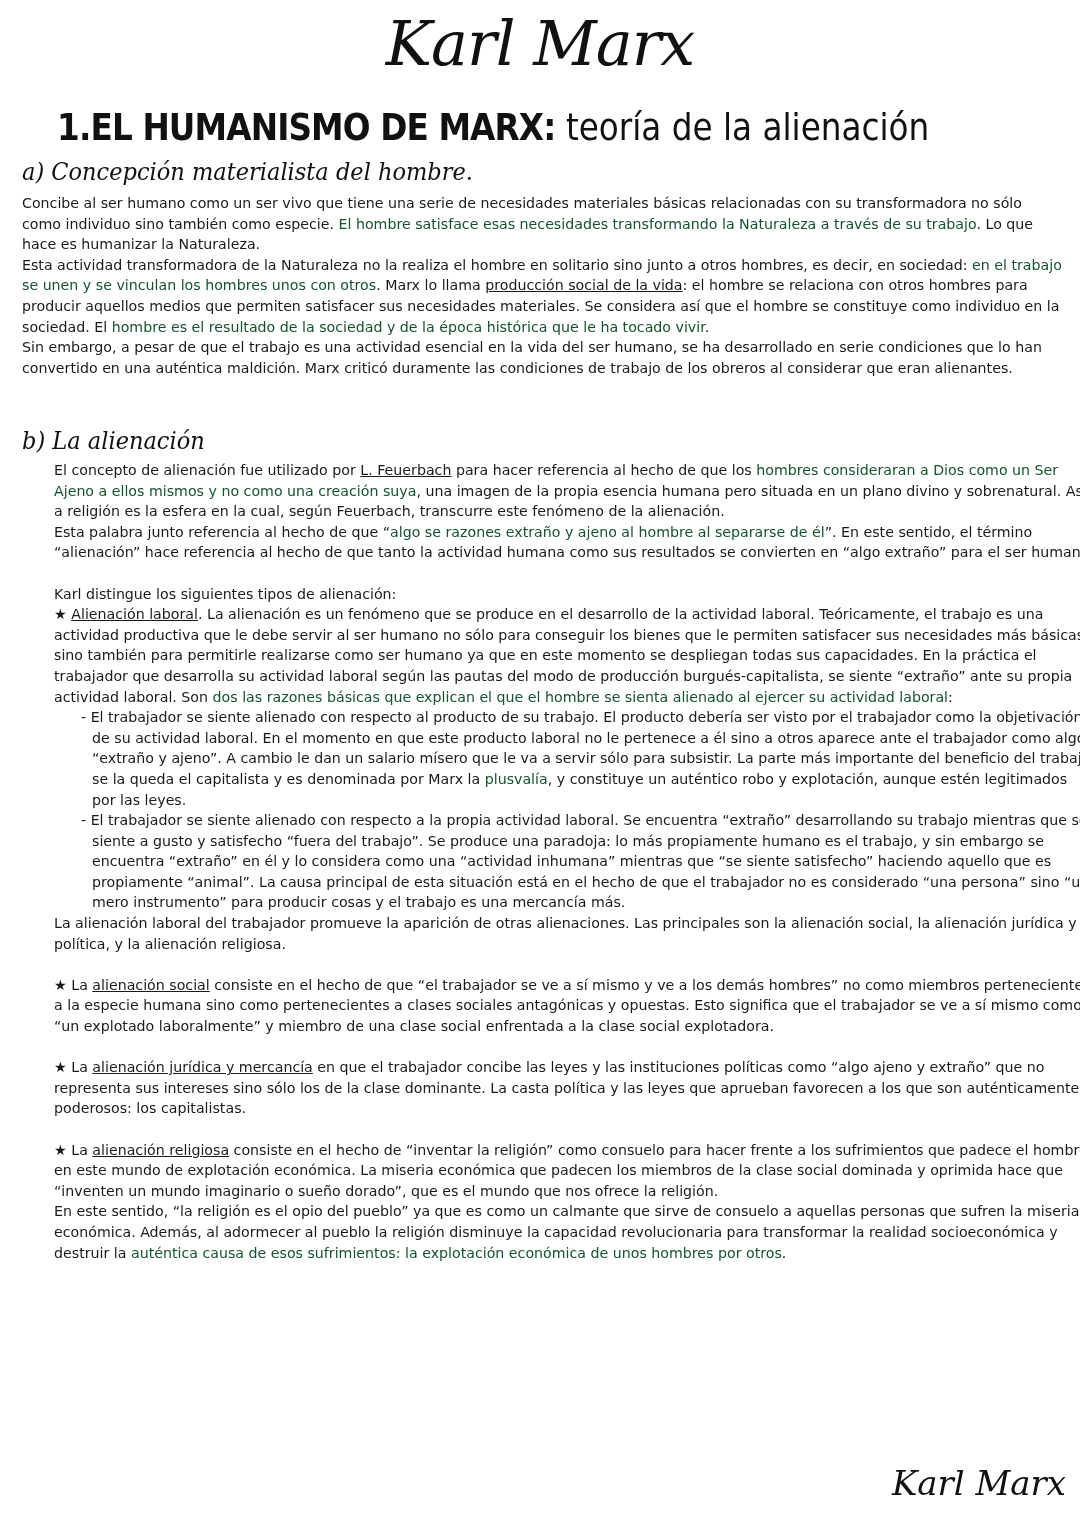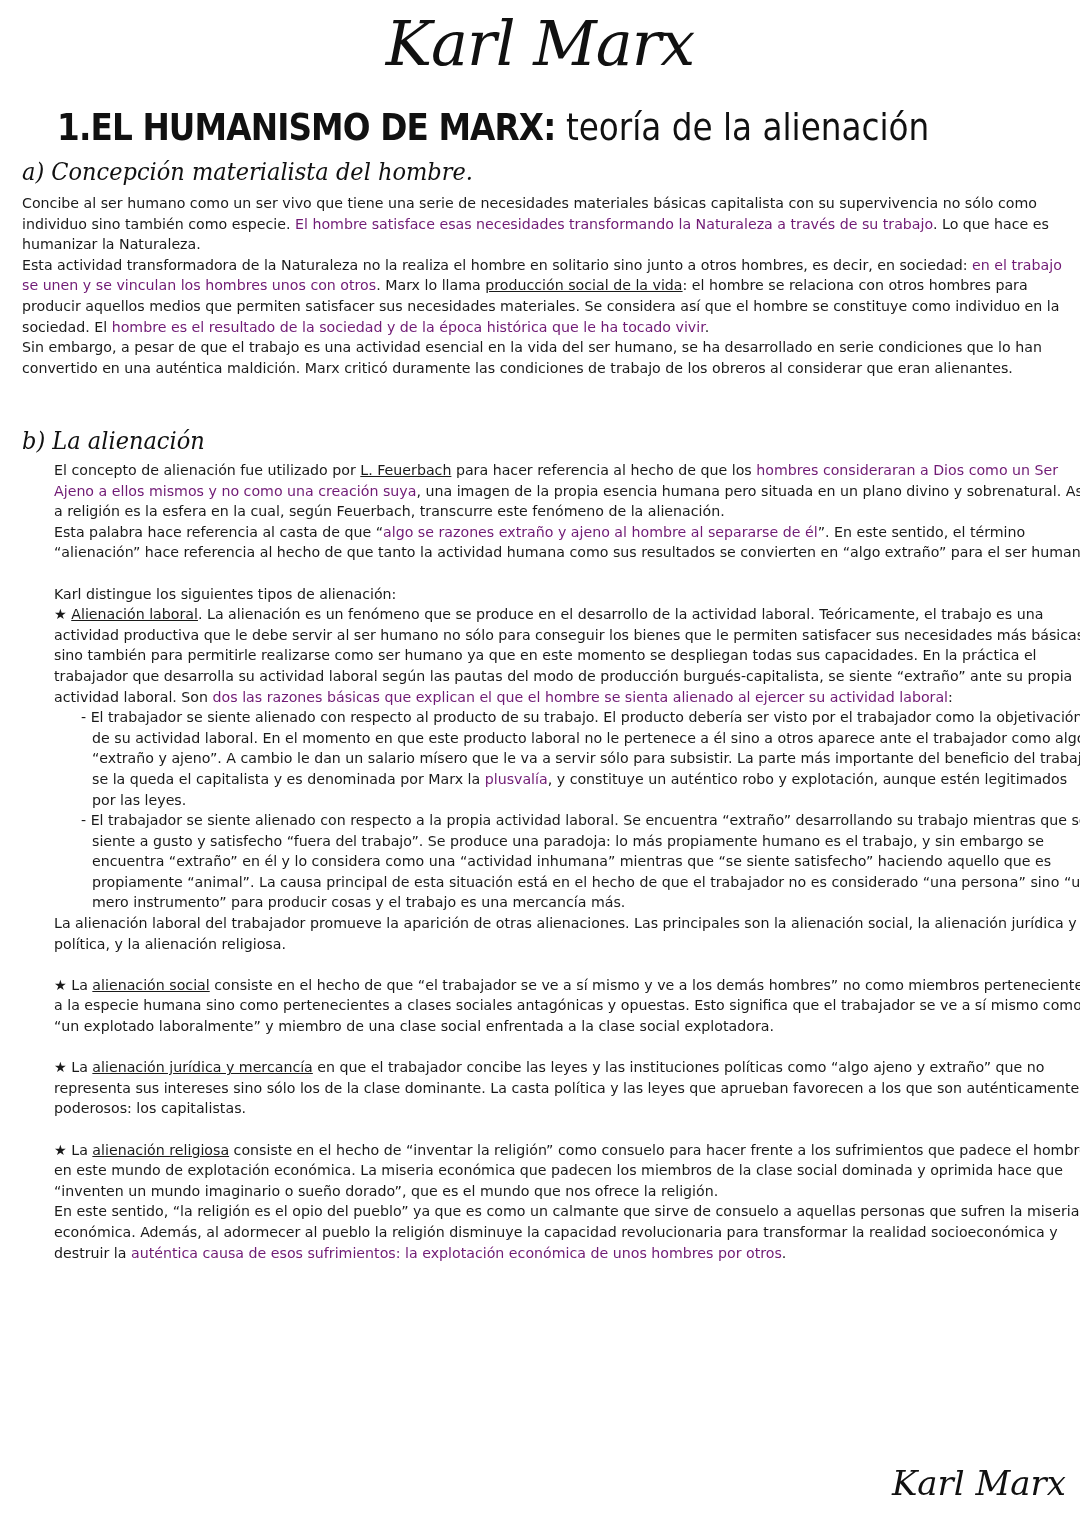--- a/index.html
+++ b/index.html
@@ -21,21 +21,21 @@
     position: absolute; left: 22px;
     font-family: "DejaVu Serif", serif; font-style: italic; font-size: 25px; line-height: 34px; color: #111;
     transform: scaleX(0.9); transform-origin: left center; white-space: nowrap;
   }
   .body {
     position: absolute; left: 22px; width: 1040px;
     font-family: "DejaVu Sans", sans-serif; font-size: 14.2px; line-height: 20.6px; color: #1a1a1a;
   }
   .body p { margin: 0; }
   .gap { height: 20.6px; }
-  .hl { color: #701a75; }
+  .hl { color: #14532d; }
   .u { text-decoration: underline; }
   .sub { padding-left: 38px; text-indent: -11px; }
   .sig {
     position: absolute; right: 22px; top: 1458px;
     font-family: "DejaVu Serif", serif; font-style: italic; font-size: 34px; line-height: 50px; color: #111;
   }
 </style>
 </head>
 <body>
 
@@ -43,30 +43,30 @@
   <div class="title">Karl Marx</div>
 
   <div class="h1">
     <span>1.EL HUMANISMO DE MARX:</span>
     <span class="lower">teoría de la alienación</span>
   </div>
 
   <div class="h2" style="top:155px;">a) Concepción materialista del hombre.</div>
 
   <div class="body" style="top:193px;">
-    <p><span>Concibe al ser humano como un ser vivo que tiene una serie de necesidades materiales básicas capitalista con su supervivencia no sólo como individuo sino también como especie. </span><span class="hl">El hombre satisface esas necesidades transformando la Naturaleza a través de su trabajo</span><span>. Lo que hace es humanizar la Naturaleza.</span></p>
+    <p><span>Concibe al ser humano como un ser vivo que tiene una serie de necesidades materiales básicas relacionadas con su transformadora no sólo como individuo sino también como especie. </span><span class="hl">El hombre satisface esas necesidades transformando la Naturaleza a través de su trabajo</span><span>. Lo que hace es humanizar la Naturaleza.</span></p>
     <p><span>Esta actividad transformadora de la Naturaleza no la realiza el hombre en solitario sino junto a otros hombres, es decir, en sociedad: </span><span class="hl">en el trabajo se unen y se vinculan los hombres unos con otros</span><span>. Marx lo  llama </span><span class="u">producción social de la vida</span><span>: el hombre se relaciona con otros hombres para producir aquellos medios que permiten satisfacer sus necesidades materiales. Se considera así que el hombre se constituye como individuo en la sociedad. El </span><span class="hl">hombre es el resultado de la sociedad y de la época histórica que le ha tocado vivir</span><span>.</span></p>
     <p><span>Sin embargo, a pesar de que el trabajo es una actividad esencial en la vida del ser humano, se ha desarrollado en serie condiciones que lo han convertido en una auténtica maldición. Marx criticó duramente las condiciones de trabajo de los obreros al considerar que eran alienantes.</span></p>
   </div>
 
   <div class="h2" style="top:424px;">b) La alienación</div>
 
   <div class="body" style="top:460px;margin-left:32px;">
     <p><span>El concepto de alienación fue utilizado por </span><span class="u">L. Feuerbach</span><span> para hacer referencia al hecho de que los </span><span class="hl">hombres consideraran a Dios como un Ser Ajeno a ellos mismos y no como una creación suya</span><span>, una imagen de la propia esencia humana pero situada en un plano divino y sobrenatural. Así, a religión es la esfera en la cual, según Feuerbach, transcurre este fenómeno de la alienación.</span></p>
-    <p><span> Esta palabra hace referencia al casta de que “</span><span class="hl">algo se razones extraño y ajeno al hombre al separarse de él</span><span>”. En este sentido, el término “alienación” hace referencia al hecho de que tanto la actividad humana como sus resultados se convierten en “algo extraño” para el ser humano.</span></p>
+    <p><span> Esta palabra junto referencia al hecho de que “</span><span class="hl">algo se razones extraño y ajeno al hombre al separarse de él</span><span>”. En este sentido, el término “alienación” hace referencia al hecho de que tanto la actividad humana como sus resultados se convierten en “algo extraño” para el ser humano.</span></p>
     <div class="gap"></div>
     <p> Karl distingue los siguientes tipos de alienación:</p>
     <p><span>★ </span><span class="u">Alienación laboral</span><span>. La alienación es un fenómeno que se produce en el desarrollo de la actividad laboral. Teóricamente, el trabajo es una actividad productiva que le debe servir al ser humano no sólo para conseguir los bienes que le permiten satisfacer sus necesidades más básicas sino también para permitirle realizarse como ser humano ya que en este momento se despliegan todas sus capacidades. En la práctica el trabajador que desarrolla su actividad laboral según las pautas del modo de producción burgués-capitalista, se siente “extraño” ante su propia actividad laboral. Son </span><span class="hl">dos las razones básicas que explican el que el hombre se sienta alienado al ejercer su actividad laboral</span><span>:</span></p>
     <p class="sub"><span>- El trabajador se siente alienado con respecto al producto de su trabajo. El producto debería ser visto por el trabajador como la objetivación de su actividad laboral. En el momento en que este producto laboral no le pertenece a él sino a otros aparece ante el trabajador como algo “extraño y ajeno”. A cambio le dan un salario mísero que le va a servir sólo para subsistir. La parte más importante del beneficio del trabajo se la queda el capitalista y es denominada por Marx la </span><span class="hl">plusvalía</span><span>, y constituye un auténtico robo y explotación, aunque estén legitimados por las leyes.</span></p>
     <p class="sub"><span>- El trabajador se siente alienado con respecto a la propia actividad laboral. Se encuentra “extraño” desarrollando su trabajo mientras que se siente a gusto y satisfecho “fuera del trabajo”. Se produce una paradoja: lo más propiamente humano es el trabajo, y sin embargo se encuentra “extraño” en él y lo considera como una “actividad inhumana” mientras que “se siente satisfecho” haciendo aquello que es propiamente “animal”. La causa principal de esta situación está en el hecho de que el trabajador no es considerado “una persona” sino “un mero instrumento” para producir cosas y el trabajo es una mercancía más.</span></p>
     <p><span>La alienación laboral del trabajador promueve la aparición de otras alienaciones. Las principales son la alienación social, la alienación jurídica y política, y la alienación religiosa.</span></p>
     <div class="gap"></div>
     <p><span>★ La </span><span class="u">alienación social</span><span> consiste en el hecho de que “el trabajador se ve a sí mismo y ve a los demás hombres” no como miembros pertenecientes a la especie humana sino como pertenecientes a clases sociales antagónicas y opuestas. Esto significa que el trabajador se ve a sí mismo como “un explotado laboralmente” y miembro de una clase social enfrentada a la clase social explotadora.</span></p>
     <div class="gap"></div>
     <p><span>★ La </span><span class="u">alienación jurídica y mercancía</span><span> en que el trabajador concibe las leyes y las instituciones políticas como “algo ajeno y extraño” que no representa sus intereses sino sólo los de la clase dominante. La casta política y las leyes que aprueban favorecen a los que son auténticamente poderosos: los capitalistas.</span></p>

